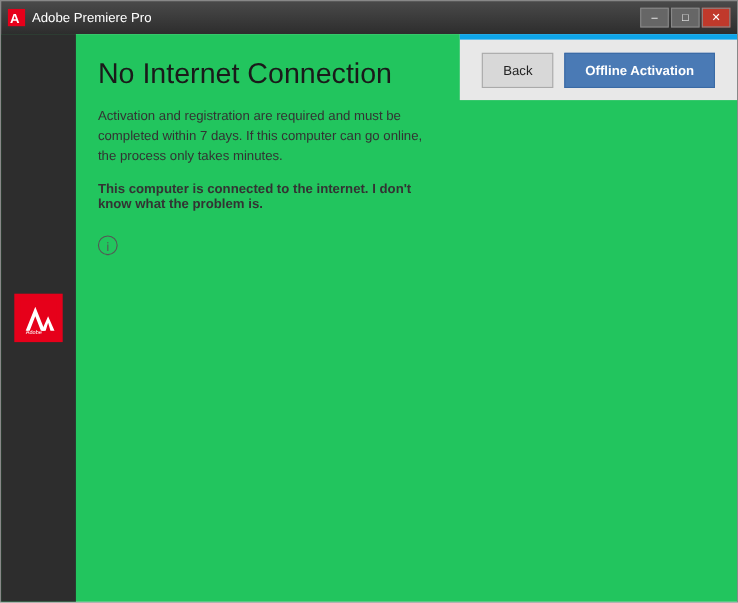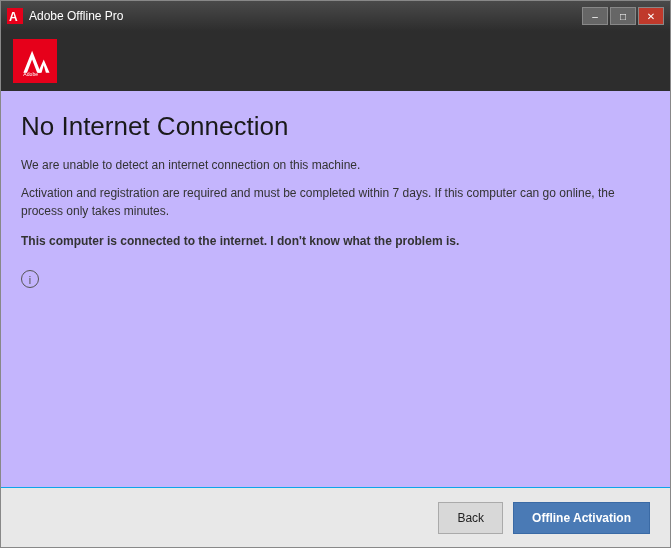--- a/index.html
+++ b/index.html
@@ -68,23 +68,23 @@
       align-items: center;
       justify-content: center;
     }
 
     .title-btn.close {
       background: #c0392b;
     }
 
     .content-area {
       display: flex;
-      flex-direction: column;
+      flex-direction: row;
       flex: 1;
-      background: #c4b5fd;
+      background: #22c55e;
     }
 
     .adobe-header {
       background: #2d2d2d;
       padding: 8px 12px;
       display: flex;
       align-items: center;
       flex-shrink: 0;
     }
 
@@ -141,21 +141,21 @@
       border-radius: 50%;
       font-size: 11px;
       color: #555;
       cursor: pointer;
       margin-top: 2px;
     }
 
     .footer {
       height: 60px;
       background: #e8e8e8;
-      border-top: 1px solid #0ea5e9;
+      border-top: 5px solid #0ea5e9;
       display: flex;
       align-items: center;
       justify-content: flex-end;
       padding: 0 20px;
       gap: 10px;
       flex-shrink: 0;
     }
 
     .btn {
       height: 32px;
@@ -182,21 +182,21 @@
 <body>
 
 <div class="window">
 
   <div class="title-bar">
     <div class="title-bar-left">
       <svg class="title-bar-icon" viewBox="0 0 16 16">
         <rect width="16" height="16" fill="#e6001a"></rect>
         <text x="2" y="13" font-size="12" fill="white" font-family="Arial" font-weight="bold">A</text>
       </svg>
-      <span class="title-bar-text">Adobe Offline Pro</span>
+      <span class="title-bar-text">Adobe Premiere Pro</span>
     </div>
     <div class="title-bar-controls">
       <button class="title-btn">–</button>
       <button class="title-btn">□</button>
       <button class="title-btn close">✕</button>
     </div>
   </div>
 
   <div class="content-area">
 
@@ -207,21 +207,20 @@
           <polygon points="6,38 18,8 30,38 25,38 18,20 11,38" fill="white"></polygon>
           <polygon points="26,38 34,20 42,38 37,38 34,28 31,38" fill="white"></polygon>
           <text x="6" y="42" font-size="7" fill="white" font-family="Arial">Adobe</text>
         </svg>
       </div>
     </div>
 
     <div class="main-content">
       <div class="page-title">No Internet Connection</div>
 
-      <p class="body-text">We are unable to detect an internet connection on this machine.</p>
 
       <p class="body-text">Activation and registration are required and must be completed within 7 days. If this computer can go online, the process only takes minutes.</p>
 
 
       <p class="link-text" style="cursor:pointer;">This computer is connected to the internet. I don't know what the problem is.</p>
 
       <span class="info-icon">ℹ</span>
     </div>
 
     <div class="footer">

